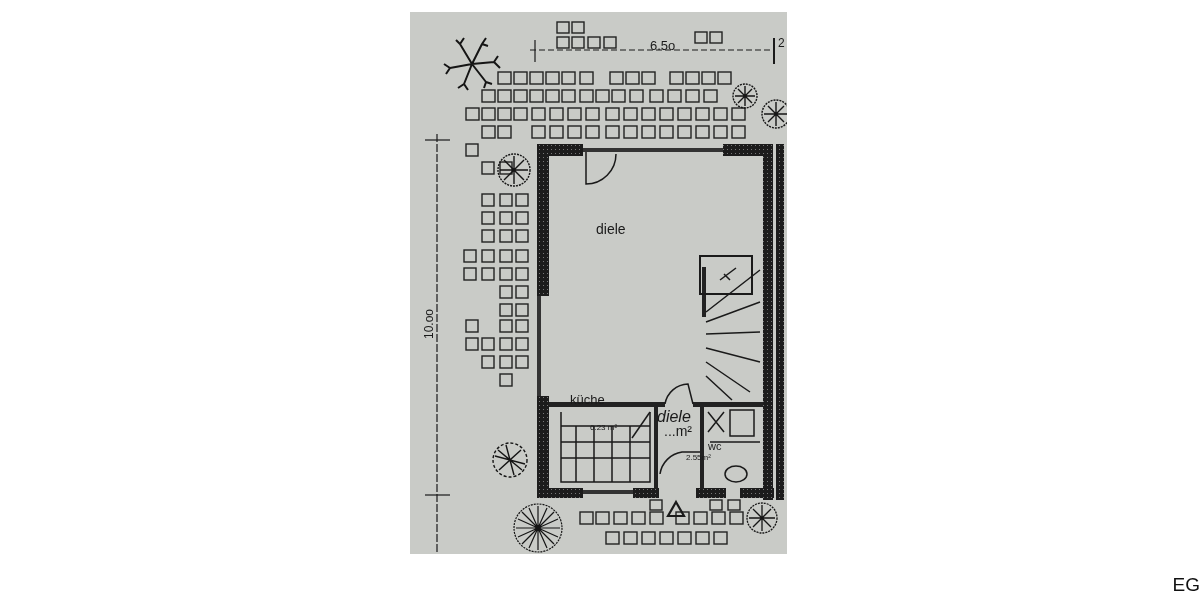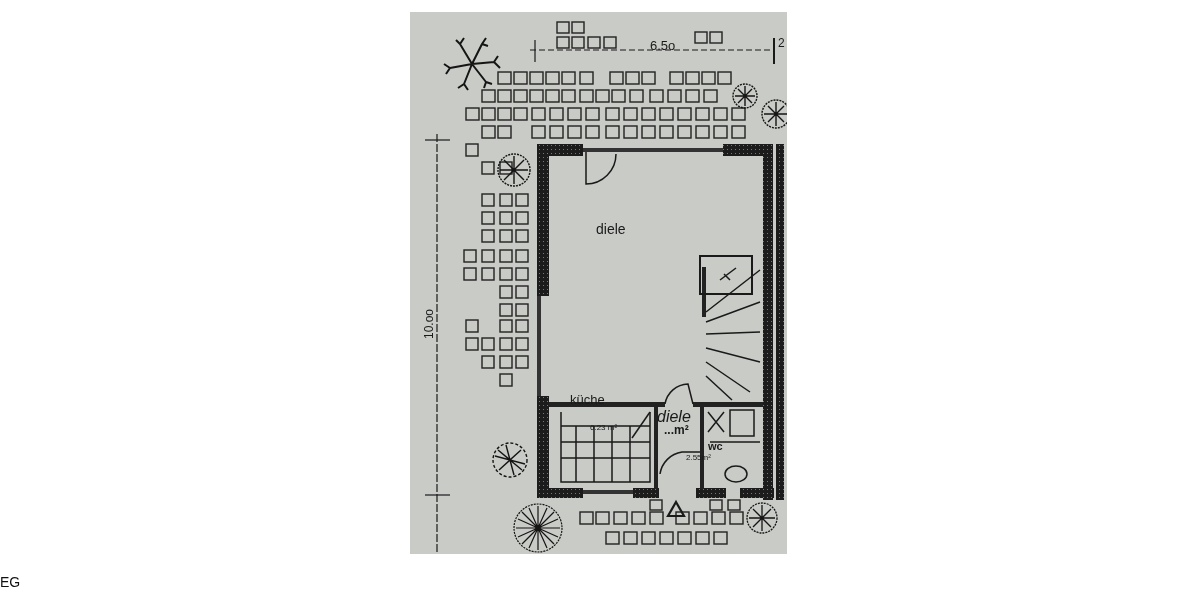--- a/index.html
+++ b/index.html
@@ -1,20 +1,20 @@
 <!DOCTYPE html>
 <html><head>
 <meta charset="utf-8">
 <style>
   html, body { margin:0; padding:0; background:#ffffff; }
   body { width:1200px; height:600px; position:relative; overflow:hidden; font-family:"Liberation Sans", sans-serif; }
   .plan { position:absolute; left:410px; top:12px; width:377px; height:542px; background:#c9cbc7; overflow:hidden; }
   .plan svg { position:absolute; left:0; top:0; }
   .label { position:absolute; color:#1a1a1a; font-family:"Liberation Sans", sans-serif; white-space:nowrap; }
-  .caption { position:absolute; left:0; width:1200px; top:574px; text-align:left; font-size:14px; color:#111; }
+  .caption { position:absolute; left:0; width:1200px; top:574px; text-align:right; font-size:19px; color:#111; }
 </style>
 </head>
 <body>
 
 <div class="plan">
   <svg width="377" height="542" viewBox="0 0 377 542">
     <defs>
       <pattern id="wall" width="4" height="4" patternUnits="userSpaceOnUse">
         <rect width="4" height="4" fill="#1c1c1c"></rect>
         <rect x="1" y="1" width="1" height="1" fill="#777"></rect>
@@ -223,21 +223,21 @@
       <ellipse cx="326" cy="462" rx="11" ry="8"></ellipse>
       <path d="M300 430 L350 430"></path>
       <path d="M266 490 L274 504 L258 504 Z" stroke-width="2.2"></path>
     </g>
   </svg>
 
   <div class="label" style="left:186px; top:209px; font-size:14px;">diele</div>
   <div class="label" style="left:160px; top:380px; font-size:13px;">küche</div>
   <div class="label" style="left:160px; top:411px; font-size:8px;padding-left:20px;">6.23 m²</div>
   <div class="label" style="left:247px; top:396px; font-size:16px;font-style:italic;">diele</div>
-  <div class="label" style="left:254px; top:411px; font-size:12px;font-weight:bold;">...m²</div>
-  <div class="label" style="left:298px; top:428px; font-size:11px;font-weight:bold;">wc</div>
+  <div class="label" style="left:254px; top:411px; font-size:14px;">...m²</div>
+  <div class="label" style="left:298px; top:428px; font-size:11px;">wc</div>
   <div class="label" style="left:276px; top:441px; font-size:8px;">2.55m²</div>
   <div class="label" style="left:240px; top:26px; font-size:13px;">6.5o</div>
   <div class="label" style="left:368px; top:24px; font-size:12px;">2</div>
   <div class="label" style="left:4px; top:305px; font-size:12px; transform:rotate(-90deg);">10.oo</div>
 </div>
 
 <div class="caption">EG</div>
 
 </body></html>

